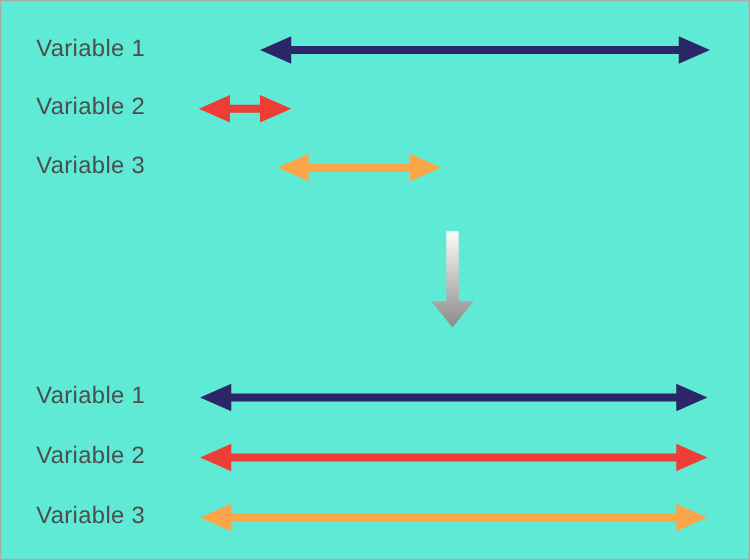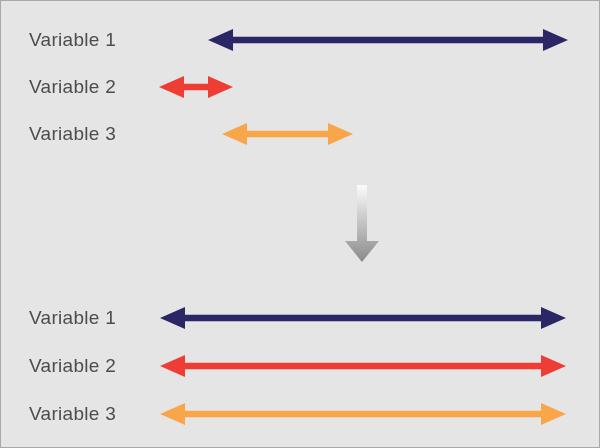--- a/index.html
+++ b/index.html
@@ -25,21 +25,21 @@
     font-size: 19px;
     font-weight: 400;
     letter-spacing: 0.3px;
     white-space: nowrap;
     user-select: none;
   }
 </style>
 </head>
 <body>
 
-<div class="frame" style="border-color: rgb(169, 169, 169); background: #e5e5e5;">
+<div class="frame" style="border-color: rgb(169, 169, 169); background: #5eead4;">
   <svg class="arrows-layer" id="arrows-layer" viewBox="0 0 600 448" xmlns="http://www.w3.org/2000/svg">
     <defs>
       <linearGradient id="grayGrad" x1="0" y1="0" x2="0" y2="1">
           <stop offset="0" stop-color="#fbfbfb"></stop>
           <stop offset="1" stop-color="#8a8a8a"></stop>
         </linearGradient>
     </defs>
   <polygon points="207,39 232,28 232,35.8 542,35.8 542,28 567,39 542,50 542,42.2 232,42.2 232,50" fill="#2b2766"></polygon>
       <polygon points="158,86 183,75 183,82.8 207,82.8 207,75 232,86 207,97 207,89.2 183,89.2 183,97" fill="#ee3d35"></polygon>
       <polygon points="221,133 246,122 246,129.8 327,129.8 327,122 352,133 327,144 327,136.2 246,136.2 246,144" fill="#f9a64a"></polygon>

